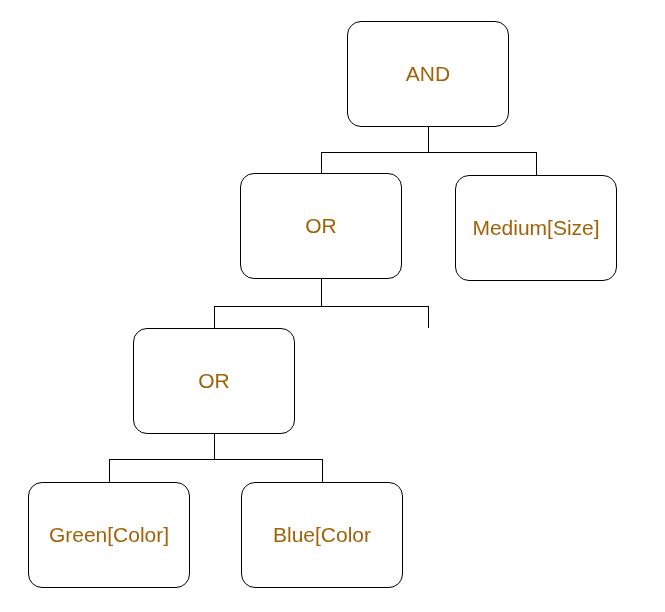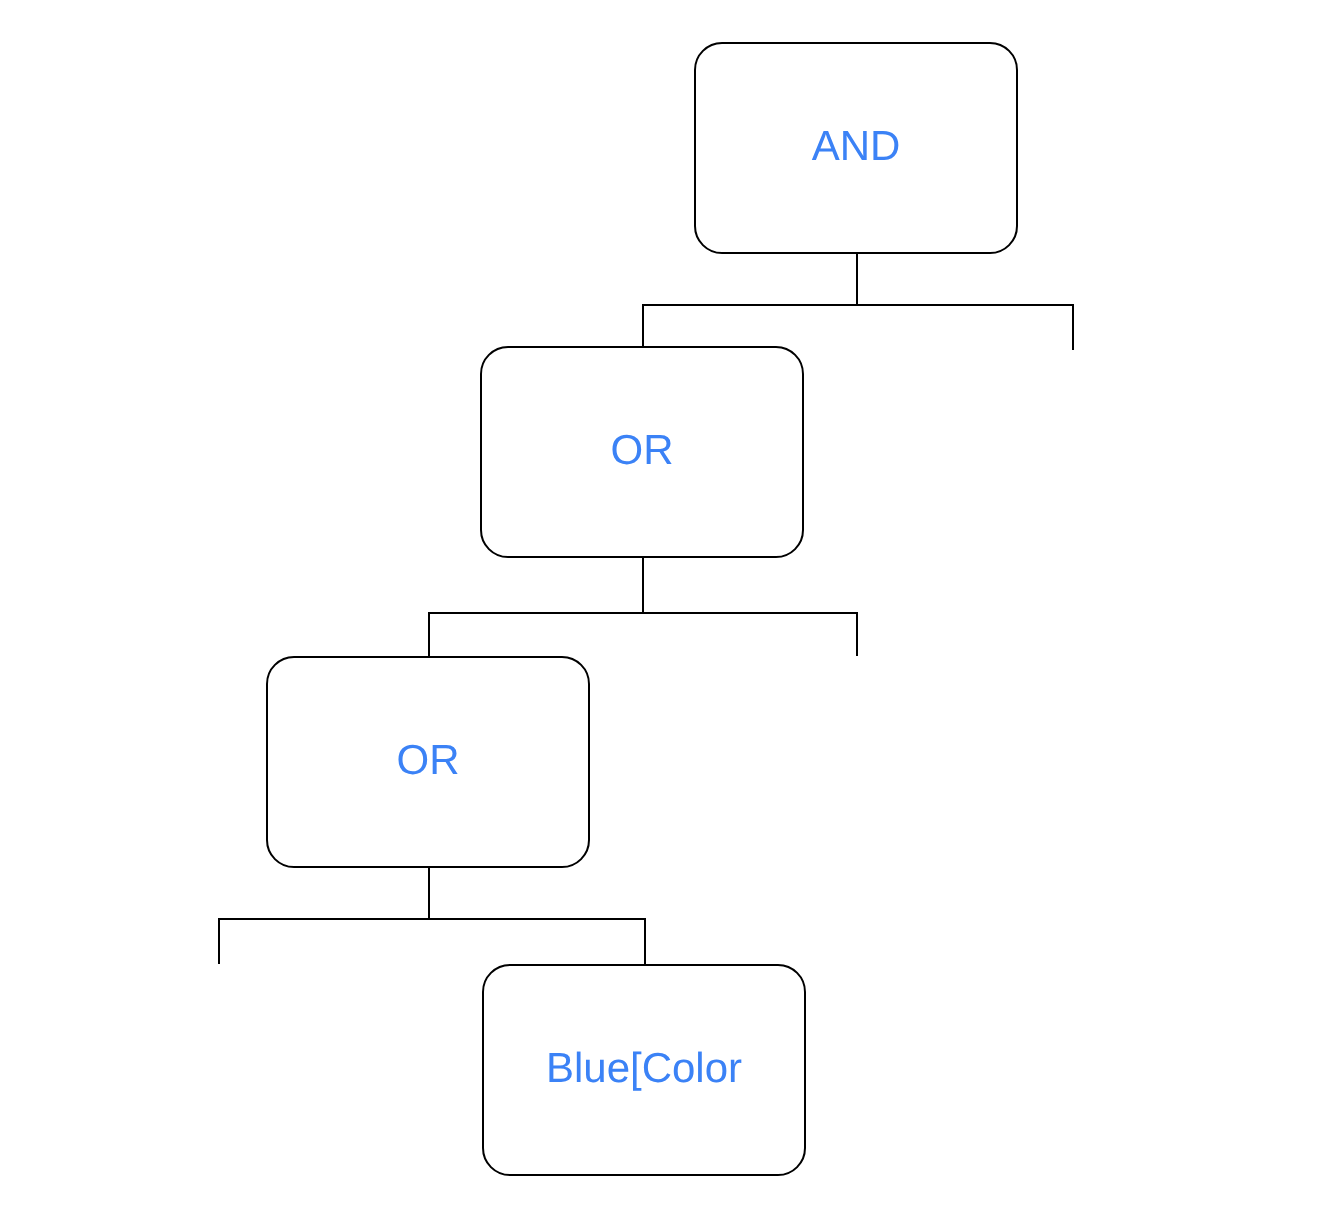--- a/index.html
+++ b/index.html
@@ -22,21 +22,21 @@
     background: #ffffff;
     border: 1px solid #000000;
     border-radius: 14px;
     display: flex;
     align-items: center;
     justify-content: center;
     box-sizing: border-box;
   }
   .node-label {
     font-size: 21px;
-    color: #3b82f6;
+    color: #a16207;
     white-space: nowrap;
     letter-spacing: 0px;
   }
   .line {
     position: absolute;
     background: #000000;
   }
 </style>
 </head>
 <body>
@@ -59,24 +59,30 @@
   <div class="line" style="left:322px; top:459px; width:1px; height:23px"></div>
 
   <div class="node" style="left:347px; top:21px">
     <span class="node-label">AND</span>
   </div>
 
   <div class="node" style="left:240px; top:173px">
     <span class="node-label">OR</span>
   </div>
 
+  <div class="node" style="left:455px; top:175px">
+    <span class="node-label">Medium[Size]</span>
+  </div>
 
   <div class="node" style="left:133px; top:328px">
     <span class="node-label">OR</span>
   </div>
 
 
+  <div class="node" style="left:28px; top:482px">
+    <span class="node-label">Green[Color]</span>
+  </div>
 
   <div class="node" style="left:241px; top:482px">
     <span class="node-label">Blue[Color</span>
   </div>
 
 </div>
 
 </body></html>

